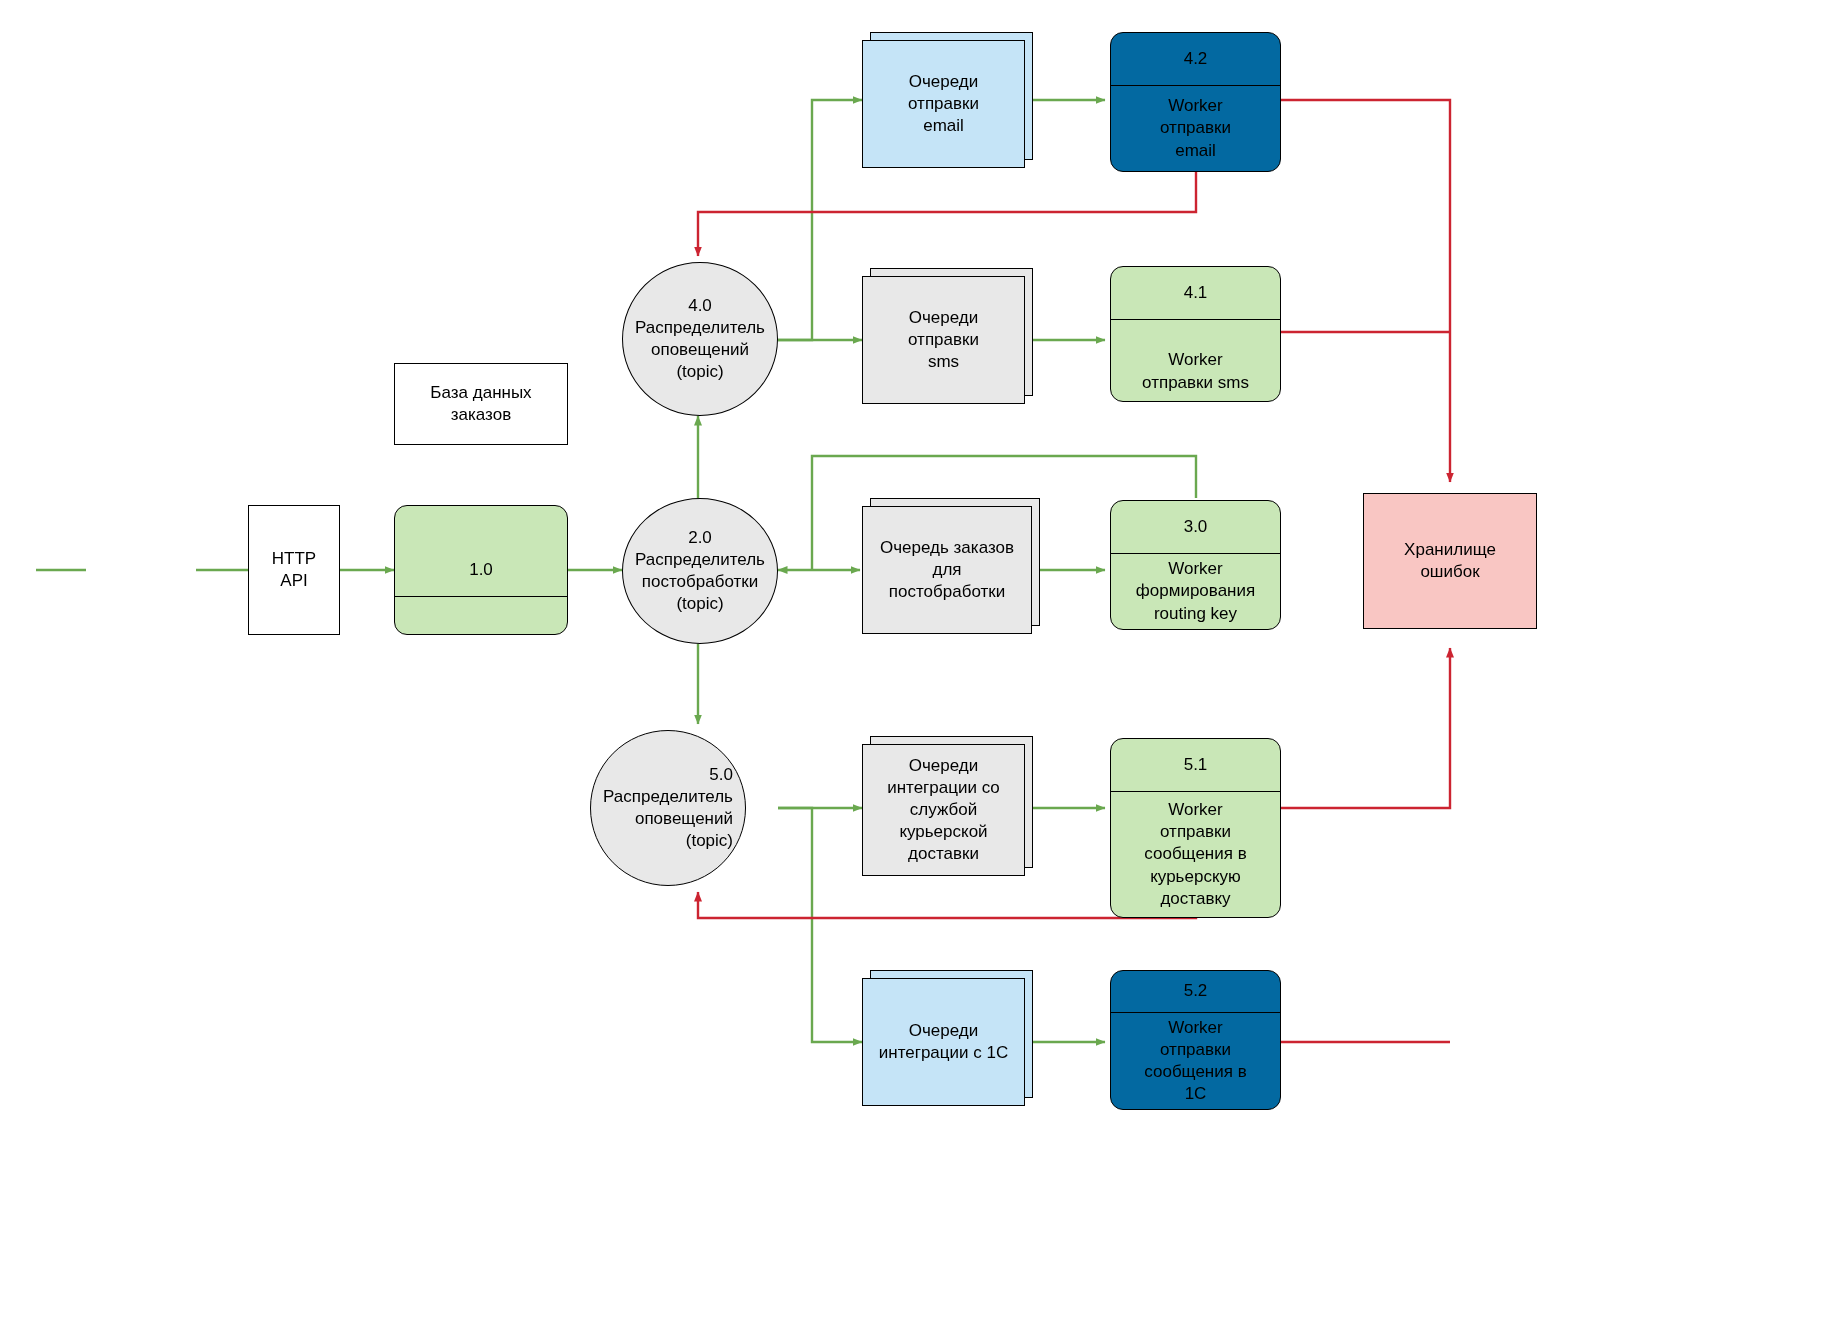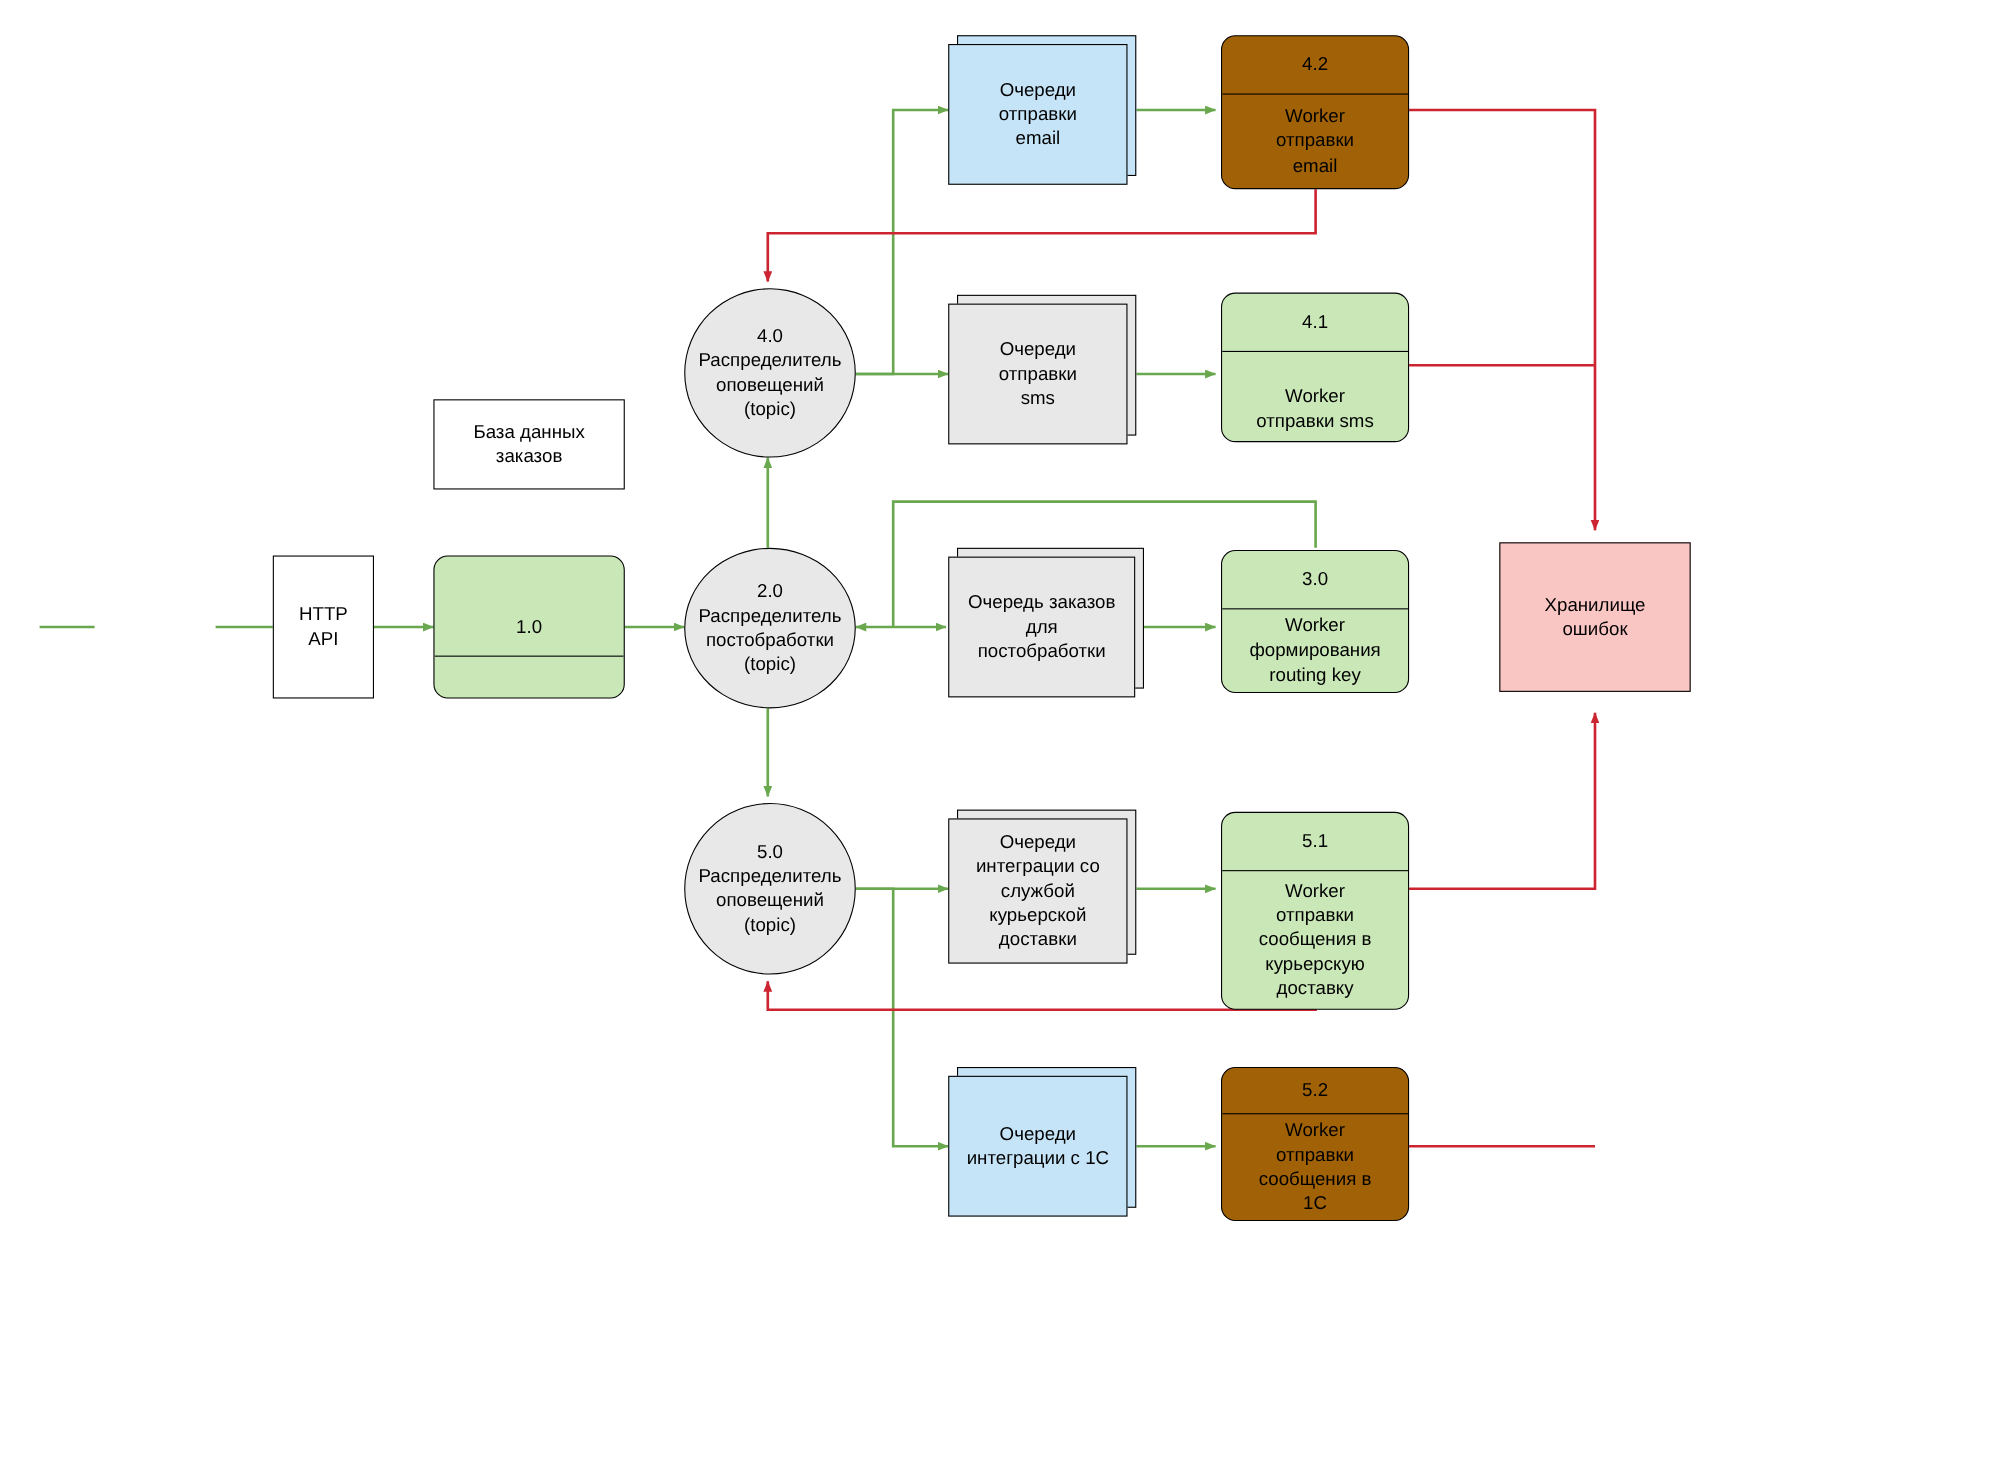--- a/index.html
+++ b/index.html
@@ -15,21 +15,21 @@
   .rect-plain{background:#ffffff;border:1.6px solid #000;}
 
   
   .process{border:1.6px solid #000;border-radius:13px;overflow:hidden;padding:0;
            display:flex;flex-direction:column;align-items:stretch;}
   .process .pid{height:52px;display:flex;align-items:center;justify-content:center;
                 border-bottom:1.6px solid #000;font-size:17px;}
   .process .pbody{flex:1;display:flex;align-items:center;justify-content:center;
                   padding:4px 28px;font-size:17px;line-height:1.3;}
   .p-green{background:#c9e7b7;}
-  .p-blue{background:#a16207;}
+  .p-blue{background:#0369a1;}
 
   
   .stack{position:absolute;}
   .stack .back{position:absolute;left:8px;top:-8px;width:100%;height:100%;
                background:#ffffff;border:1.6px solid #000;box-sizing:border-box;}
   .stack .front{position:absolute;left:0;top:0;width:100%;height:100%;box-sizing:border-box;
                 border:1.6px solid #000;display:flex;align-items:center;justify-content:center;
                 text-align:center;padding:4px 10px;font-size:17px;line-height:1.3;}
   .q-gray .back{background:#e8e8e8;}
   .q-gray .front{background:#e8e8e8;}
@@ -140,21 +140,21 @@
 
   <div class="circle" style="left:622px;top:262px;width:156px;height:154px;">
     <div>
       <div>4.0</div>
       <div>Распределитель</div>
       <div>оповещений</div>
       <div>(topic)</div>
     </div>
   </div>
 
-  <div class="circle" style="left:622px;top:730px;width:156px;height:156px;">
+  <div class="circle" style="left:590px;top:730px;width:156px;height:156px;text-align:right;">
     <div>
       <div>5.0</div>
       <div>Распределитель</div>
       <div>оповещений</div>
       <div>(topic)</div>
     </div>
   </div>
 
   <div class="stack q-blue" style="left:862px;top:40px;width:163px;height:128px;">
     <div class="back"></div>

